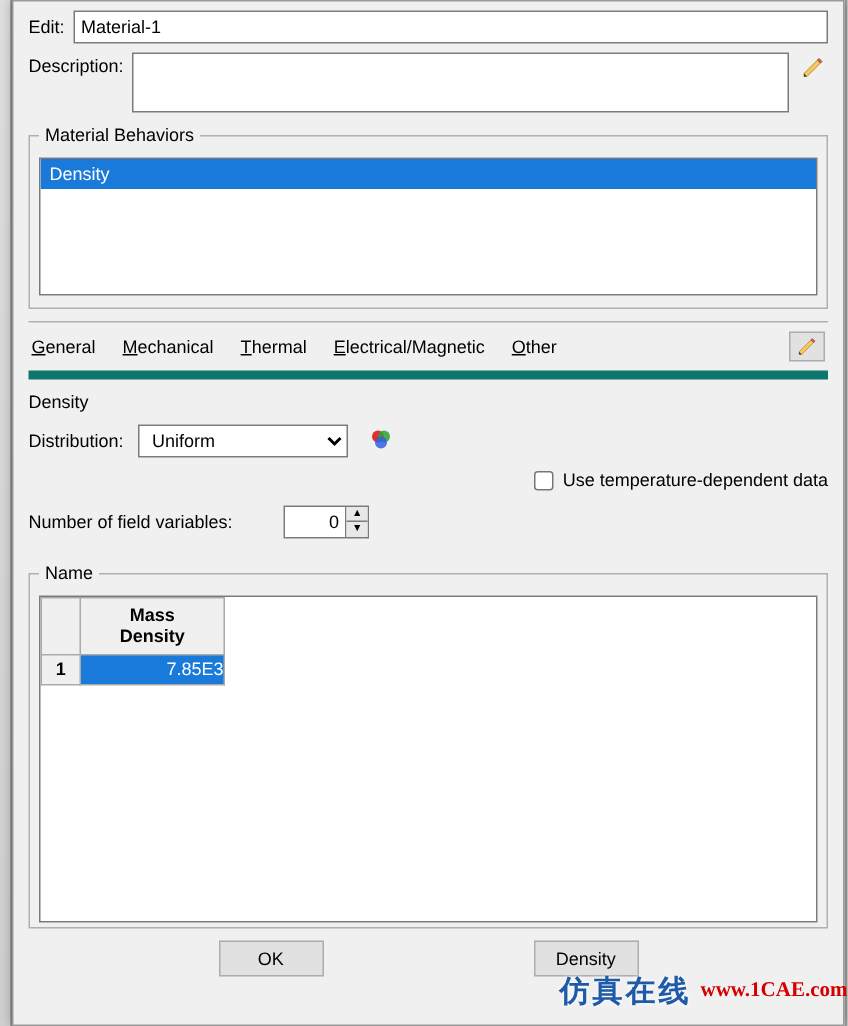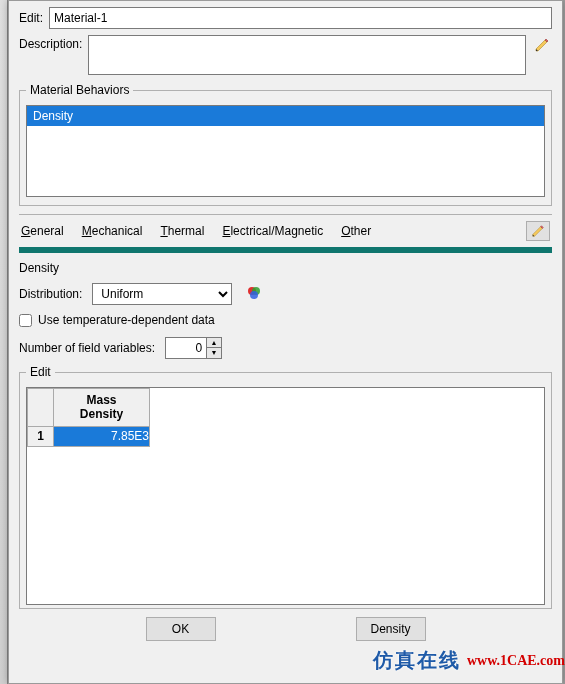--- a/index.html
+++ b/index.html
@@ -114,23 +114,23 @@
     .dist-row { display: flex; align-items: center; margin-bottom: 8px; }
     .dist-select {
       width: 140px; height: 22px;
       border: 1px solid #7a7a7a;
       background: #fff;
       font-family: inherit; font-size: 12px;
       padding: 1px 4px;
       margin-left: 4px;
     }
     .color-icon { margin-left: 14px; }
-    .chk-row { display: flex; align-items: center; margin-bottom: 10px; }
+    .chk-row { display: flex; align-items: center; margin-bottom: 10px; justify-content: flex-end; }
     .chk-row input { margin-right: 6px; width: 13px; height: 13px; }
-    .spin-row { display: flex; align-items: center; margin-bottom: 6px; }
+    .spin-row { display: flex; align-items: center; margin-bottom: 16px; gap: 24px; }
     .spinner {
       display: flex; align-items: center;
       border: 1px solid #7a7a7a;
       background: #fff;
       height: 22px;
       margin-left: 4px;
     }
     .spinner input {
       width: 40px; border: none; text-align: right;
       font-family: inherit; font-size: 12px; padding: 2px 4px;
@@ -281,21 +281,21 @@
       <div class="spinner">
         <input type="text" value="0" style="">
         <div class="spin-btns">
           <div>▲</div>
           <div>▼</div>
         </div>
       </div>
     </div>
 
     <fieldset class="data-fieldset">
-      <legend>Edit</legend>
+      <legend>Name</legend>
       <div class="data-table">
         <table>
           <tbody>
               <tr>
             <th class="rowhdr"></th>
             <th class="colhdr">Mass<br>Density</th>
           </tr>
           <tr>
             <td class="rowhdr">1</td>
             <td class="cell selected">7.85E3</td>

